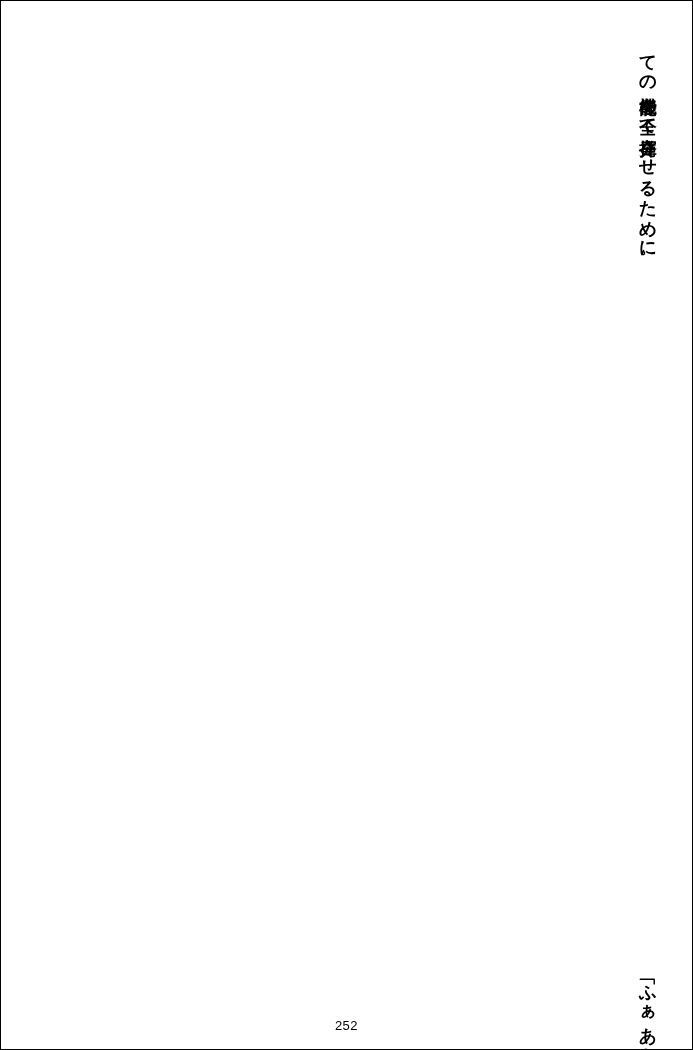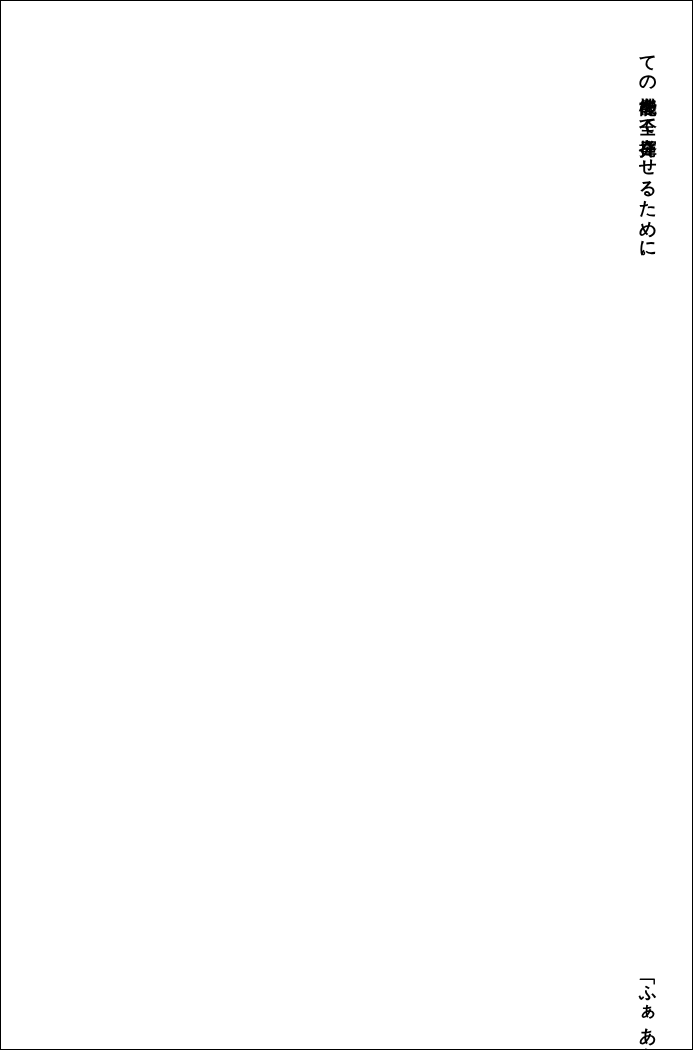--- a/index.html
+++ b/index.html
@@ -76,14 +76,15 @@
 <body>
 
 <div class="page">
 
   <div class="text-block">
     <div class="line">ての機能を全て発揮させるために。</div>
     <div class="line">「ふぁああああああああああああああああああああっ！」</div>
 
   </div>
 
+  <div class="page-number">252</div>
 
 </div>
 
 </body></html>

